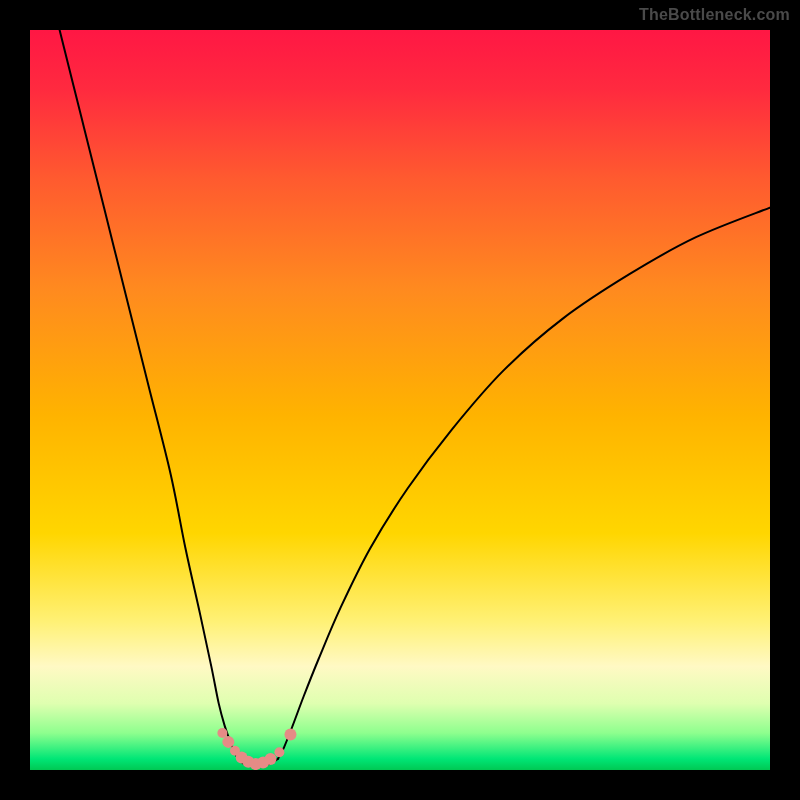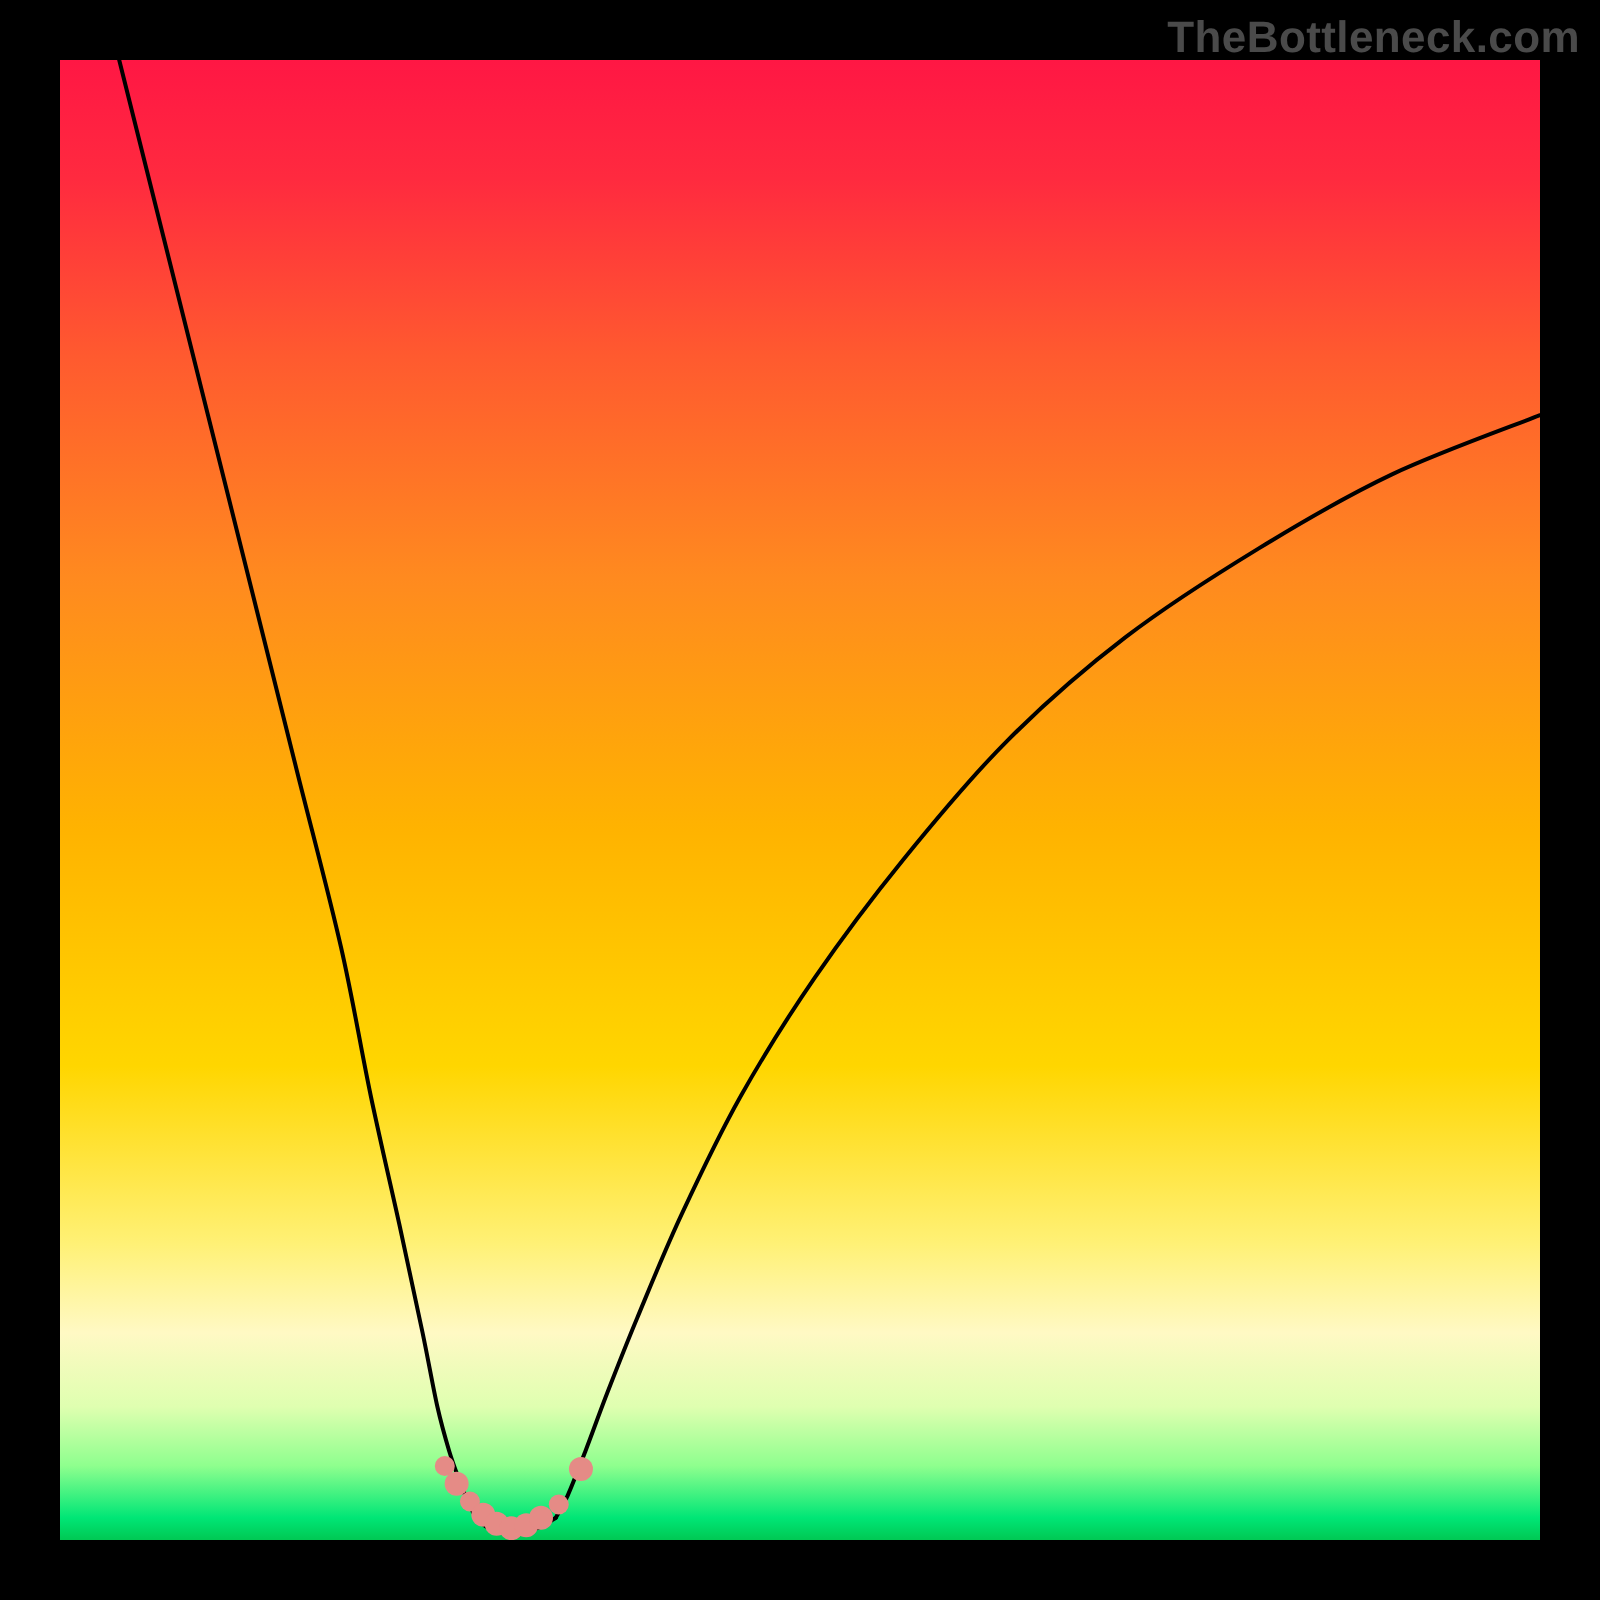--- a/index.html
+++ b/index.html
@@ -24,21 +24,21 @@
     left: 0;
     top: 0;
     width: 740px;
     height: 740px;
   }
   .watermark {
     position: absolute;
     top: 6px;
     right: 10px;
     color: #4a4a4a;
-    font-size: 22px;
+    font-size: 16px;
     font-weight: 600;
     letter-spacing: 0.2px;
     user-select: none;
   }
   svg { display: block; }
 </style>
 </head>
 <body>
 
 <div class="watermark">TheBottleneck.com</div>

